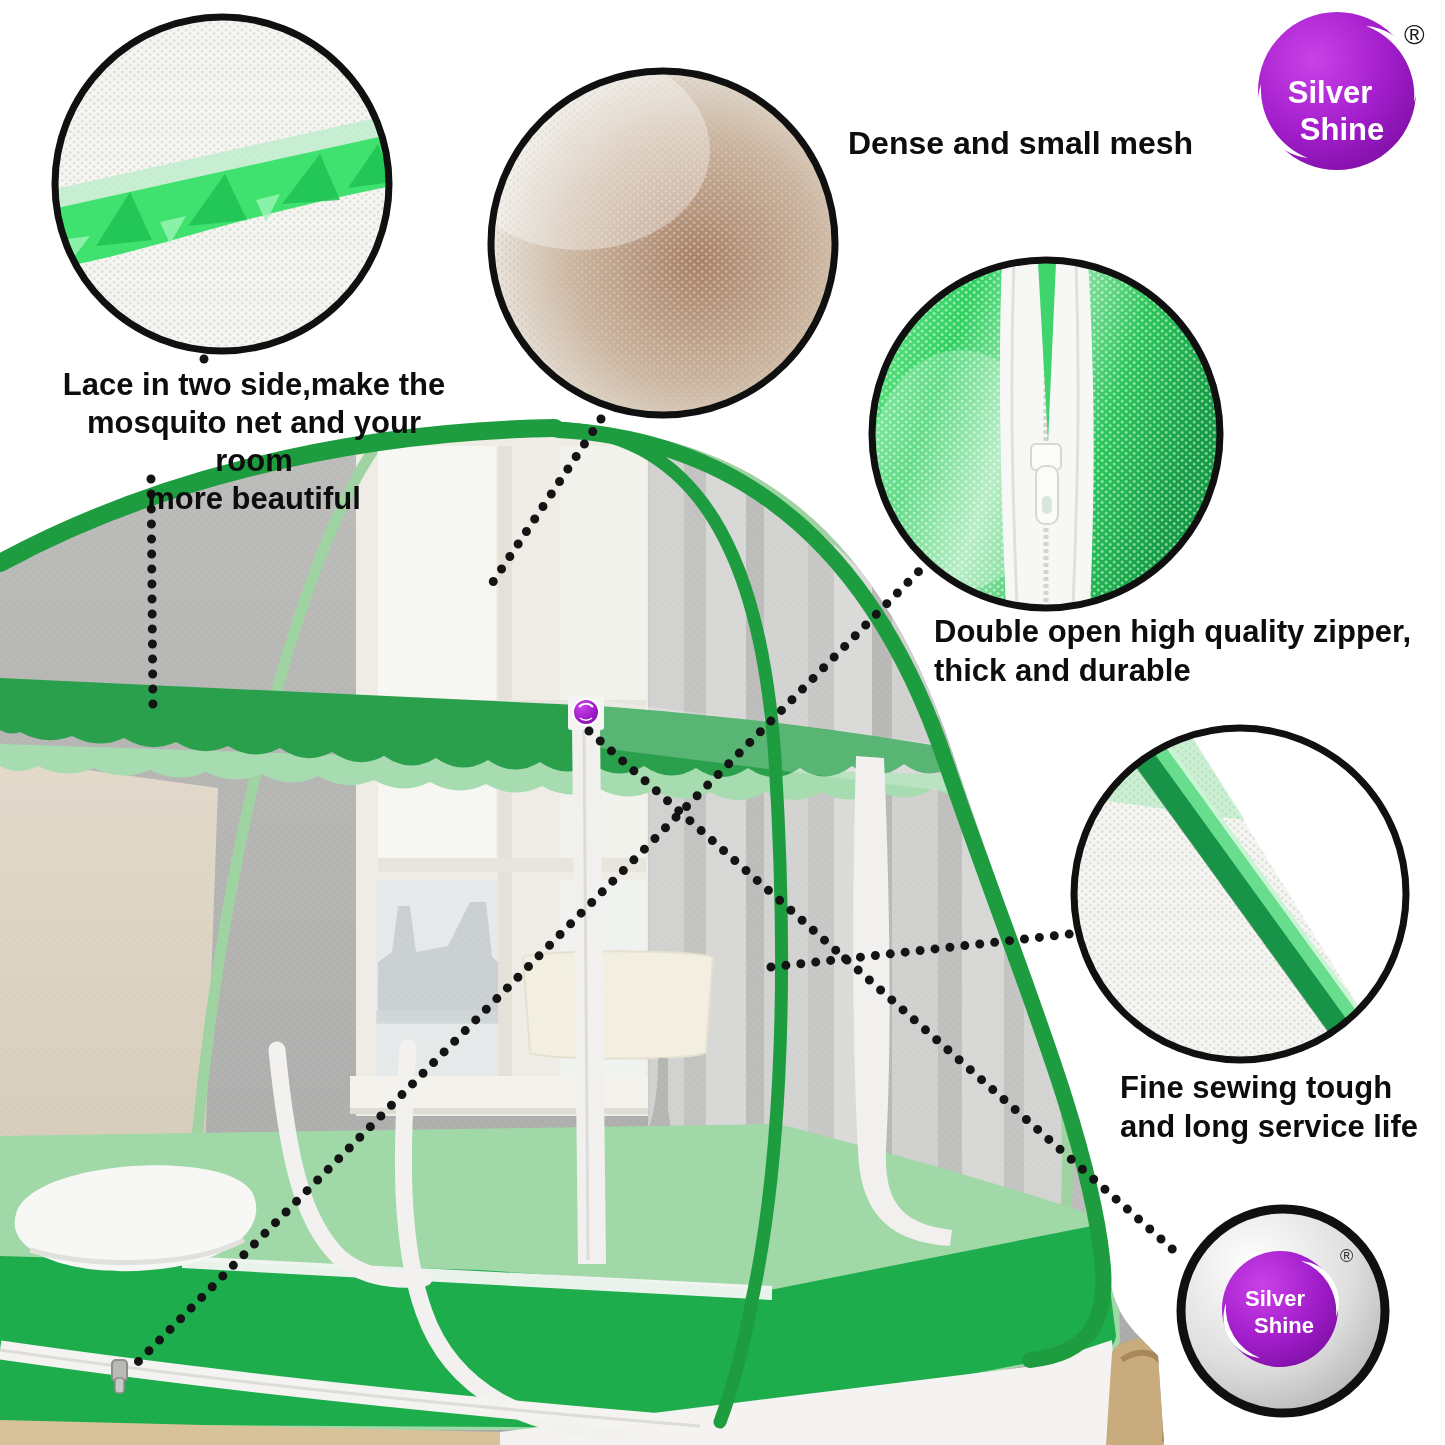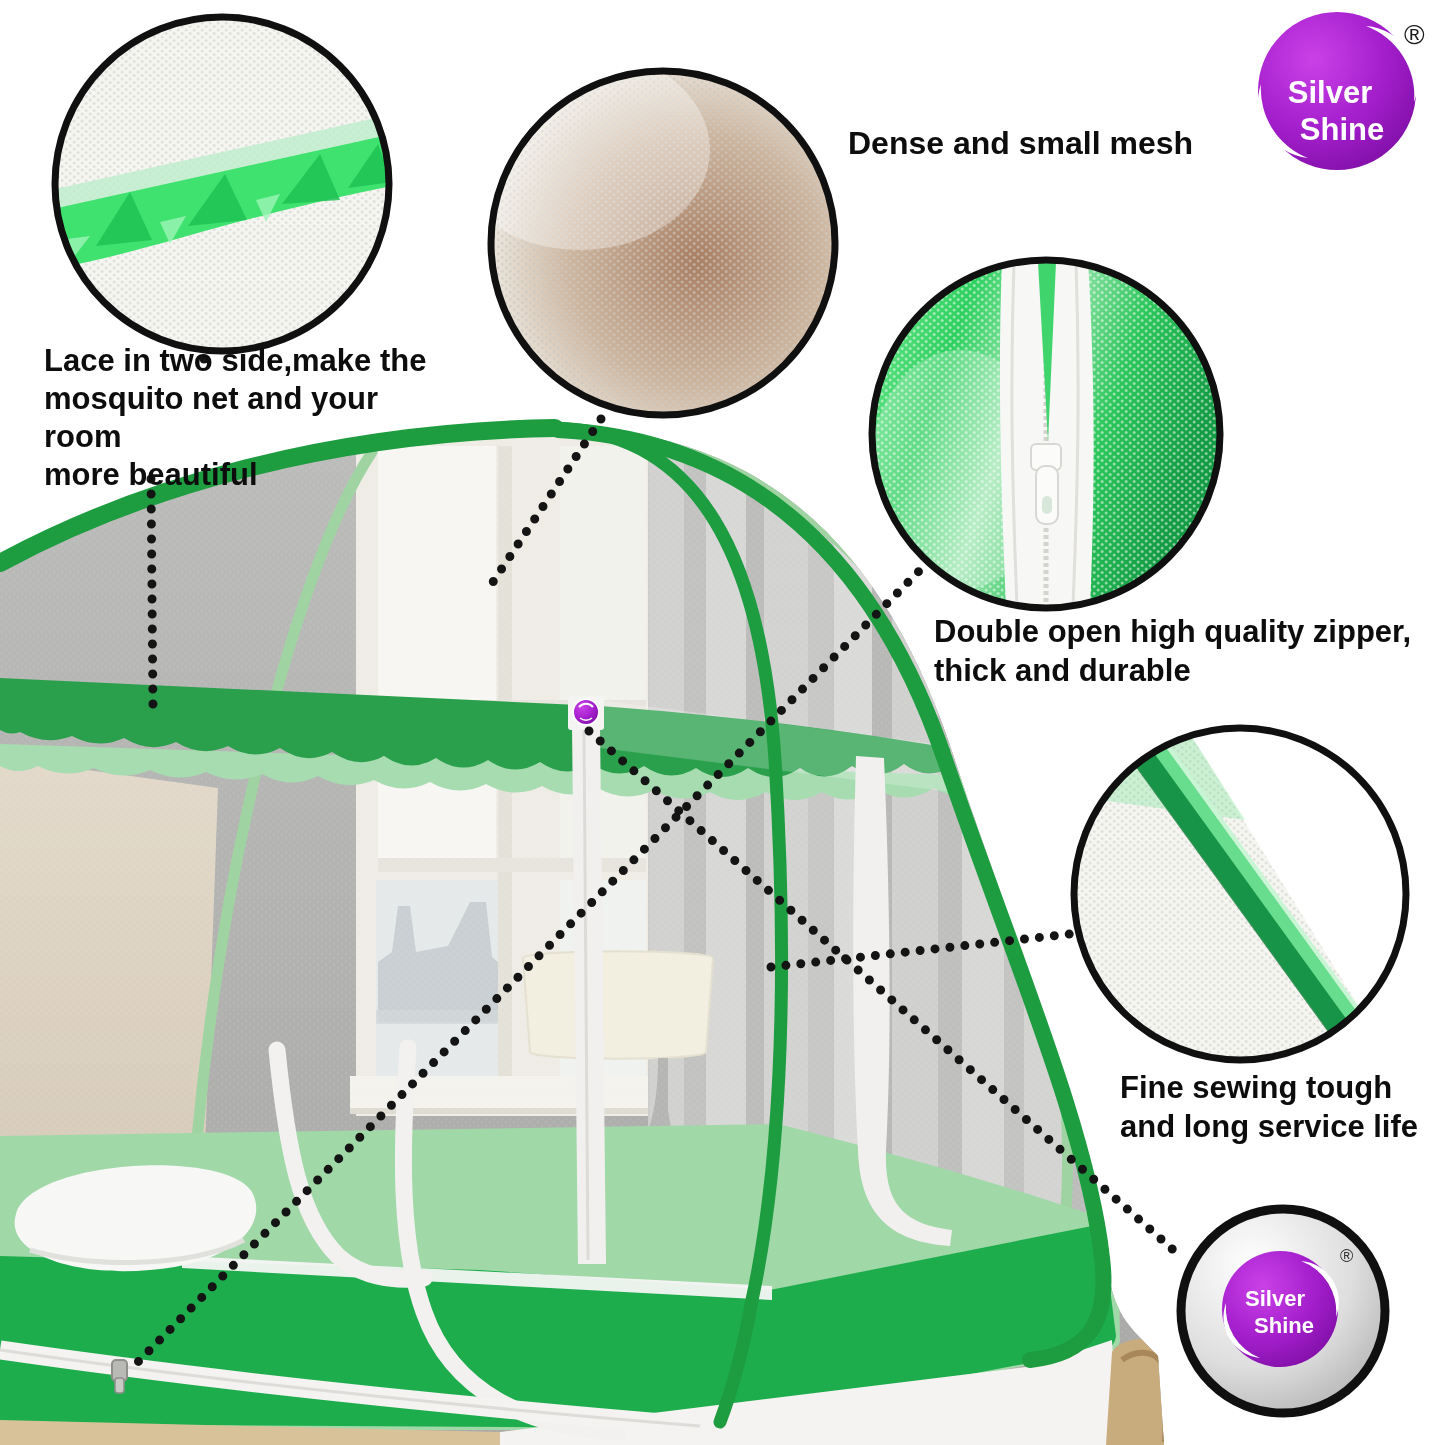--- a/index.html
+++ b/index.html
@@ -5,21 +5,21 @@
   html,body{margin:0;padding:0;background:#ffffff;}
   .stage{
     position:relative;width:1445px;height:1445px;background:#ffffff;
     overflow:hidden;font-family:"Liberation Sans",sans-serif;
   }
   .stage svg{position:absolute;left:0;top:0;}
   .caption{
     position:absolute;font-weight:bold;color:#0d0d0d;
     white-space:pre-line;letter-spacing:0;
   }
-  .caption.lace{left:44px;top:342px;font-size:31px;line-height:38px;width:420px;}
+  .caption.lace{left:44px;top:366px;font-size:31px;line-height:38px;width:420px;text-align:center;}
   .caption.mesh{left:848px;top:124px;font-size:32px;line-height:38px;width:420px;}
   .caption.zipper{left:934px;top:612px;font-size:31px;line-height:39px;width:510px;}
   .caption.sewing{left:1120px;top:1068px;font-size:31px;line-height:39px;width:340px;}
 </style>
 </head>
 <body>
 
 <div class="stage">
 
 <svg width="1445" height="1445" viewBox="0 0 1445 1445">

